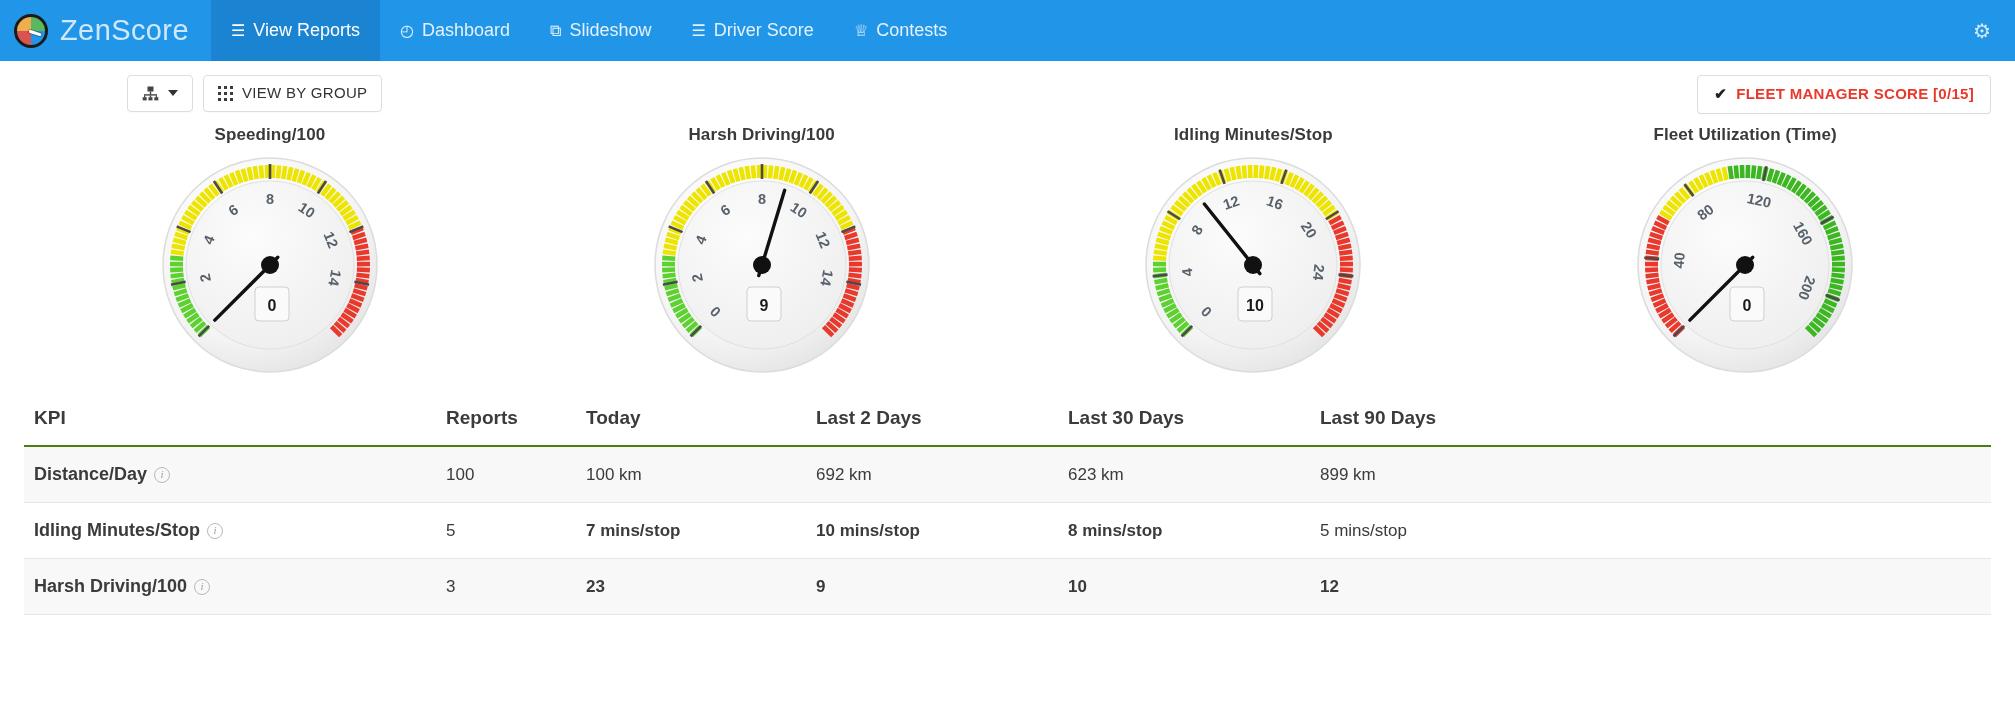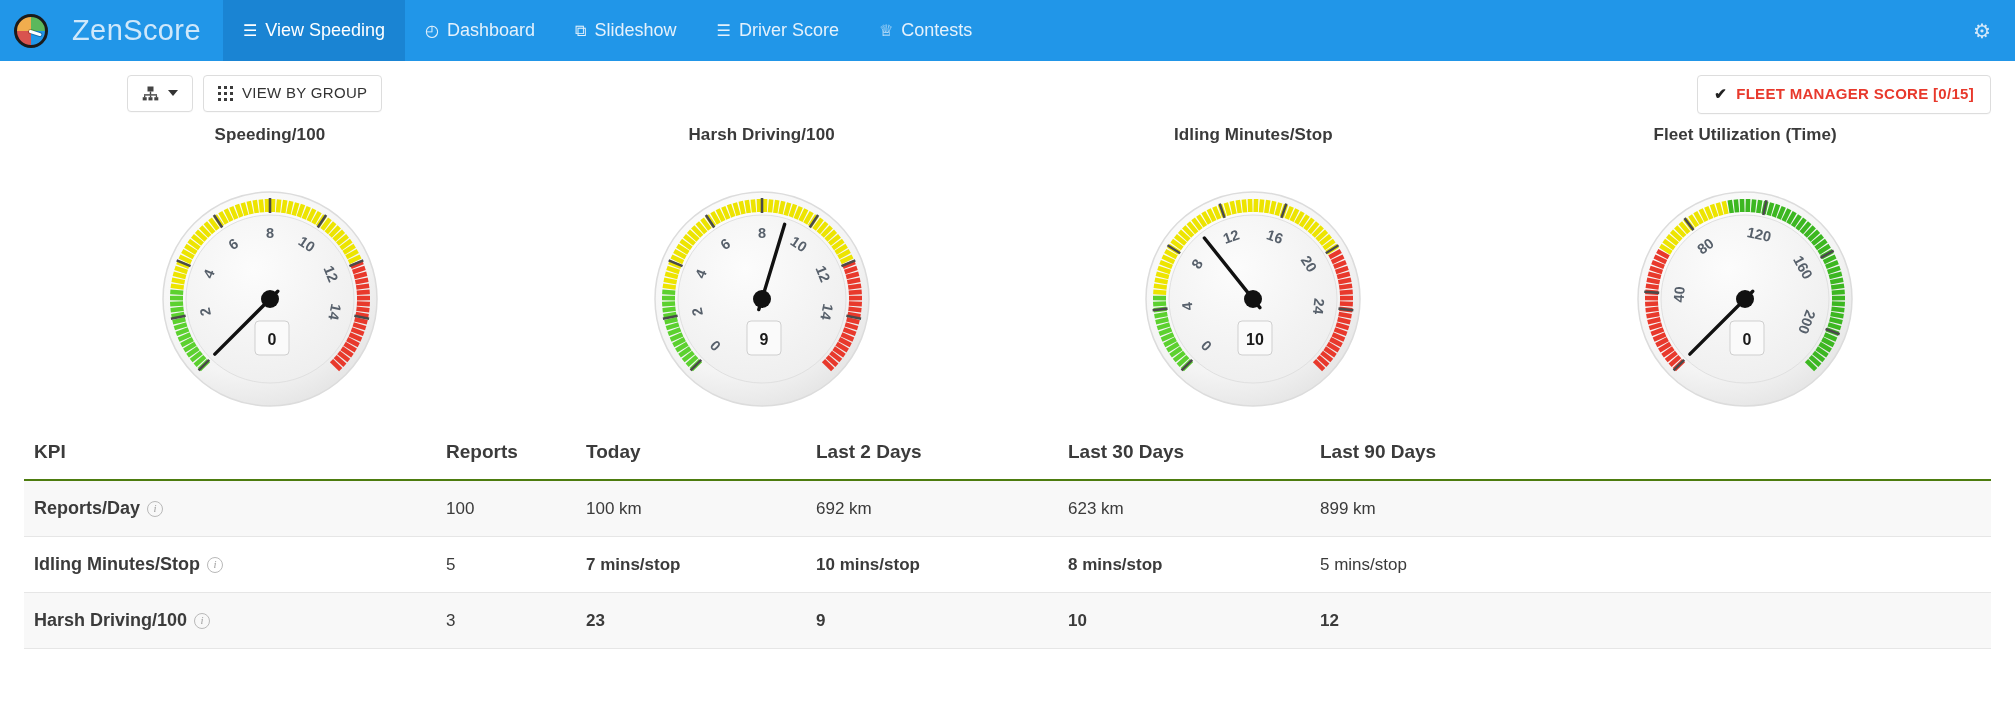--- a/index.html
+++ b/index.html
@@ -14,21 +14,21 @@
 
   
   .navbar {
     height:61px;
     background:#2196e8;
     display:flex;
     align-items:stretch;
     position:relative;
   }
   .brand {
-    display:flex; align-items:center; gap:24px;
+    display:flex; align-items:center; gap:12px;
     padding:0 22px 0 14px;
     text-decoration:none;
   }
   .brand-logo {
     width:34px; height:34px; border-radius:50%;
     position:relative;
     background:
       conic-gradient(from 180deg,
         #d9534f 0deg 90deg,
         #f0ad4e 90deg 180deg,
@@ -102,21 +102,21 @@
   .btn-score .check { color:#222; font-size:15px; }
 
   
   .gauges {
     display:flex;
     padding:0 24px;
     margin-top:2px;
   }
   .gauge-cell {
     flex:1 1 0;
-    display:flex; flex-direction:column; align-items:center;gap:34px;
+    display:flex; flex-direction:column; align-items:center;
   }
   .gauge-title {
     font-size:17px; font-weight:bold; color:#3a3a3a;
     margin-bottom:4px; letter-spacing:.1px;
     text-align:center;
   }
   .gauge-svg { display:block; }
 
   
   .table-wrap { padding:0 24px; margin-top:12px; }
@@ -164,21 +164,21 @@
 <body>
 
 <div class="navbar">
   <a class="brand" href="#">
     <span class="brand-logo"></span>
     <span class="brand-name">ZenScore</span>
   </a>
   <div class="nav-items" id="nav-items">
       <a class="nav-item active" href="#">
         <span class="nav-icon">☰</span>
-        <span>View Speeding</span>
+        <span>View Reports</span>
       </a>
       <a class="nav-item" href="#">
         <span class="nav-icon">◴</span>
         <span>Dashboard</span>
       </a>
       <a class="nav-item" href="#">
         <span class="nav-icon">⧉</span>
         <span>Slideshow</span>
       </a>
       <a class="nav-item" href="#">
@@ -713,21 +713,21 @@
           <th>Reports</th>
           <th>Today</th>
           <th>Last 2 Days</th>
           <th>Last 30 Days</th>
           <th>Last 90 Days</th>
         </tr>
     </thead>
     <tbody id="kpi-body">
         <tr>
           <td><span class="kpi-name">
-              <span>Reports/Day</span>
+              <span>Distance/Day</span>
               <span class="info-icon">i</span>
             </span></td>
           <td>100</td>
           <td class="val-ok">100 km</td>
           <td class="val-ok">692 km</td>
           <td class="val-ok">623 km</td>
           <td class="val-ok">899 km</td>
         </tr>
         <tr>
           <td><span class="kpi-name">

